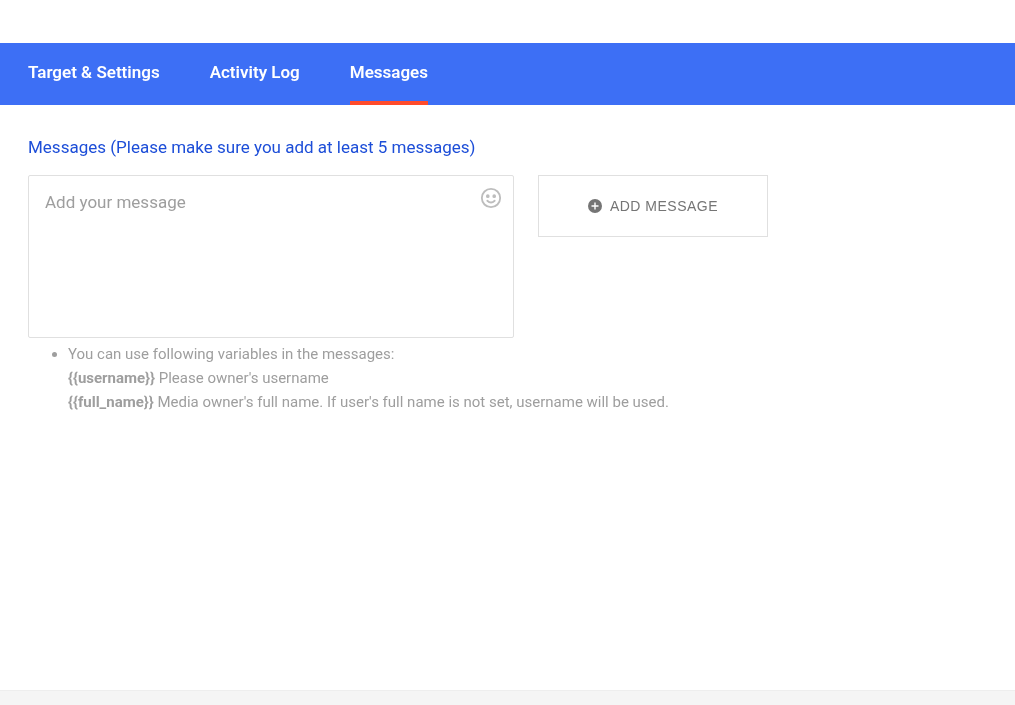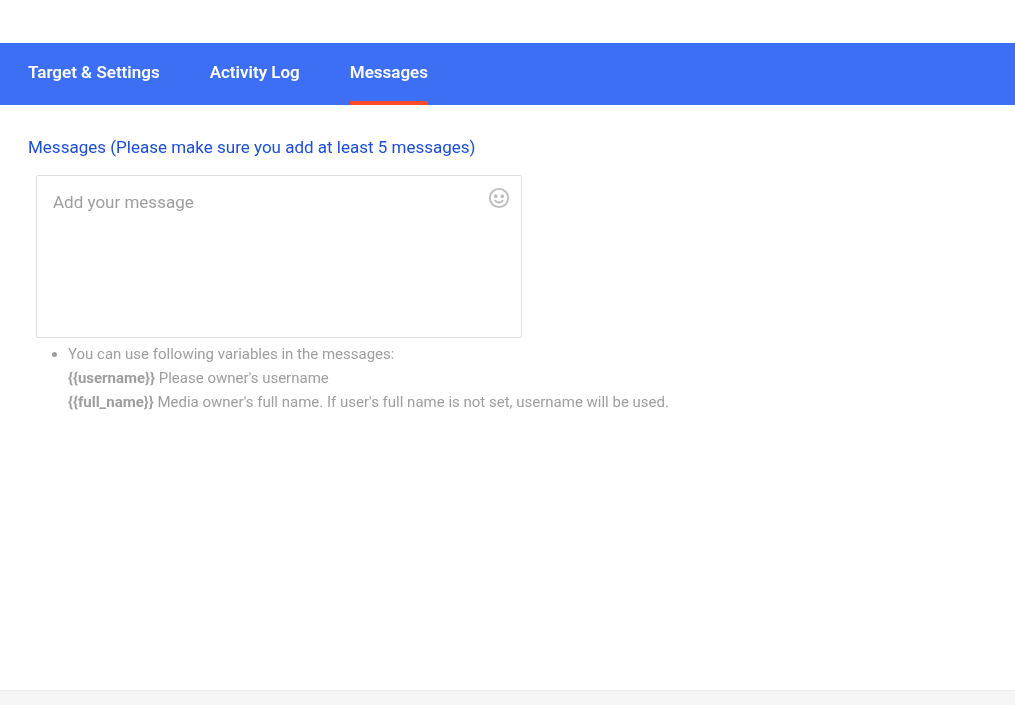--- a/index.html
+++ b/index.html
@@ -49,21 +49,20 @@
     .section-title {
       font-size: 17px;
       font-weight: 400;
       color: #1d4ed8;
       margin-bottom: 18px;
     }
     .form-row {
       display: flex;
       gap: 24px;
       align-items: flex-start;
-      margin-left: 8px;
     }
     .message-input-wrap {
       position: relative;
       width: 486px;
     }
     .message-input {
       width: 100%;
       height: 163px;
       border: 1px solid #e0e0e0;
       border-radius: 2px;
@@ -162,20 +161,29 @@
         <svg viewBox="0 0 24 24" fill="none" stroke="currentColor" stroke-width="2">
           <circle cx="12" cy="12" r="10"></circle>
           <circle cx="8.5" cy="10" r="1" fill="currentColor"></circle>
           <circle cx="15.5" cy="10" r="1" fill="currentColor"></circle>
           <path d="M8 15 q4 4 8 0" stroke-linecap="round"></path>
         </svg>
       </span>
     </div>
 
     <div class="right-col">
+      <button class="add-message-btn">
+        <span class="plus-circle-icon">
+          <svg viewBox="0 0 16 16" fill="currentColor">
+            <circle cx="8" cy="8" r="8"></circle>
+            <path d="M8 4v8M4 8h8" stroke="#fff" stroke-width="1.6"></path>
+          </svg>
+        </span>
+        <span>ADD MESSAGE</span>
+      </button>
     </div>
   </div>
 
   <ul class="help-list">
     <li>
       <span>You can use following variables in the messages:</span><br>
       <span class="var-name">{{username}}</span><span> Please owner's username</span><br>
       <span class="var-name">{{full_name}}</span><span> Media owner's full name. If user's full name is not set, username will be used.</span>
     </li>
   </ul>

